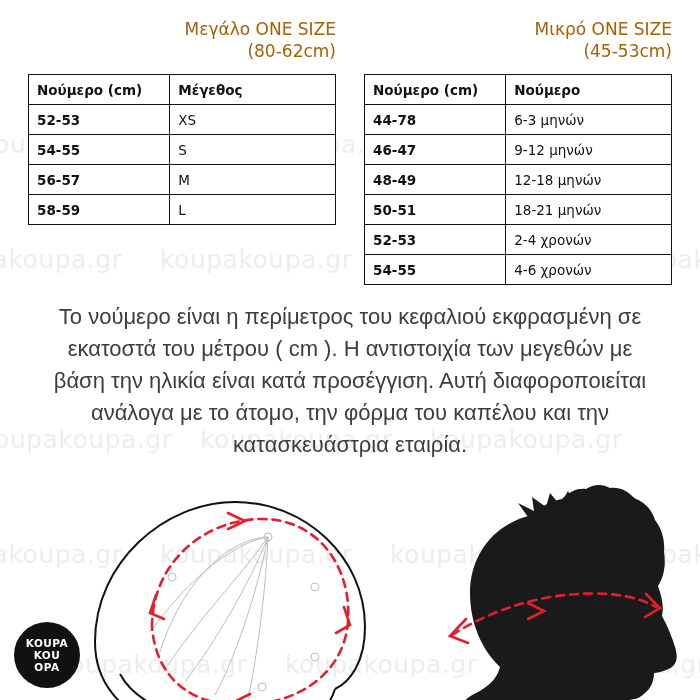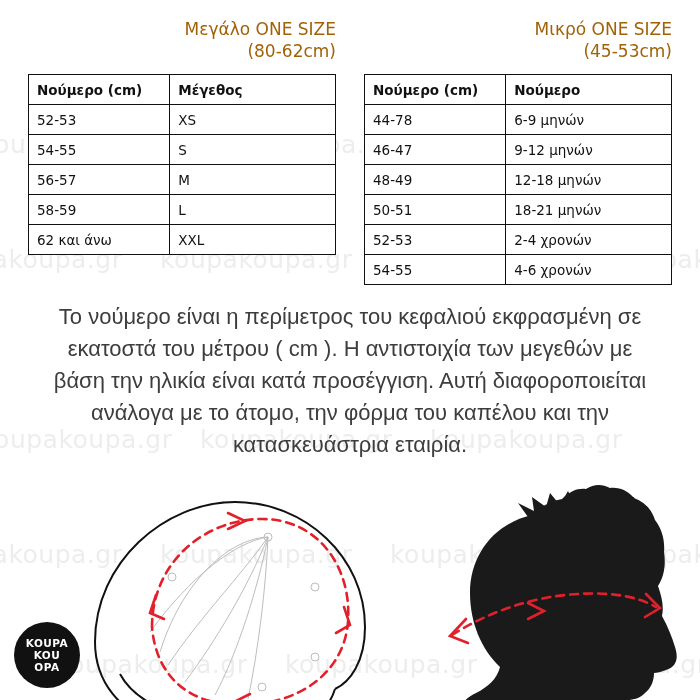--- a/index.html
+++ b/index.html
@@ -73,21 +73,21 @@
     text-align: left;
     height: 19px;
     font-weight: normal;
     color: #111;
   }
   table.size-table th {
     font-weight: bold;
     font-size: 13.5px;
   }
   table.size-table td.col-first {
-    font-weight: normal;
+    font-weight: bold;
     width: 46%;
   }
   table.size-table th.col-first {
     width: 46%;
   }
 
   
   .description {
     position: relative;
     z-index: 2;
@@ -187,44 +187,40 @@
             <td>S</td>
           </tr>
           <tr>
             <td class="col-first">56-57</td>
             <td>M</td>
           </tr>
           <tr>
             <td class="col-first">58-59</td>
             <td>L</td>
           </tr>
-          <tr>
-            <td class="col-first">62 και άνω</td>
-            <td>XXL</td>
-          </tr>
         </tbody>
       </table>
     </div>
 
     <div class="table-block">
       <div class="table-title">
         <span>Μικρό ONE SIZE</span>
         <span class="line2">(45-53cm)</span>
       </div>
       <table class="size-table">
         <thead>
           <tr>
             <th class="col-first">Νούμερο (cm)</th>
             <th>Νούμερο</th>
           </tr>
         </thead>
         <tbody>
           <tr>
             <td class="col-first">44-78</td>
-            <td>6-9 μηνών</td>
+            <td>6-3 μηνών</td>
           </tr>
           <tr>
             <td class="col-first">46-47</td>
             <td>9-12 μηνών</td>
           </tr>
           <tr>
             <td class="col-first">48-49</td>
             <td>12-18 μηνών</td>
           </tr>
           <tr>

